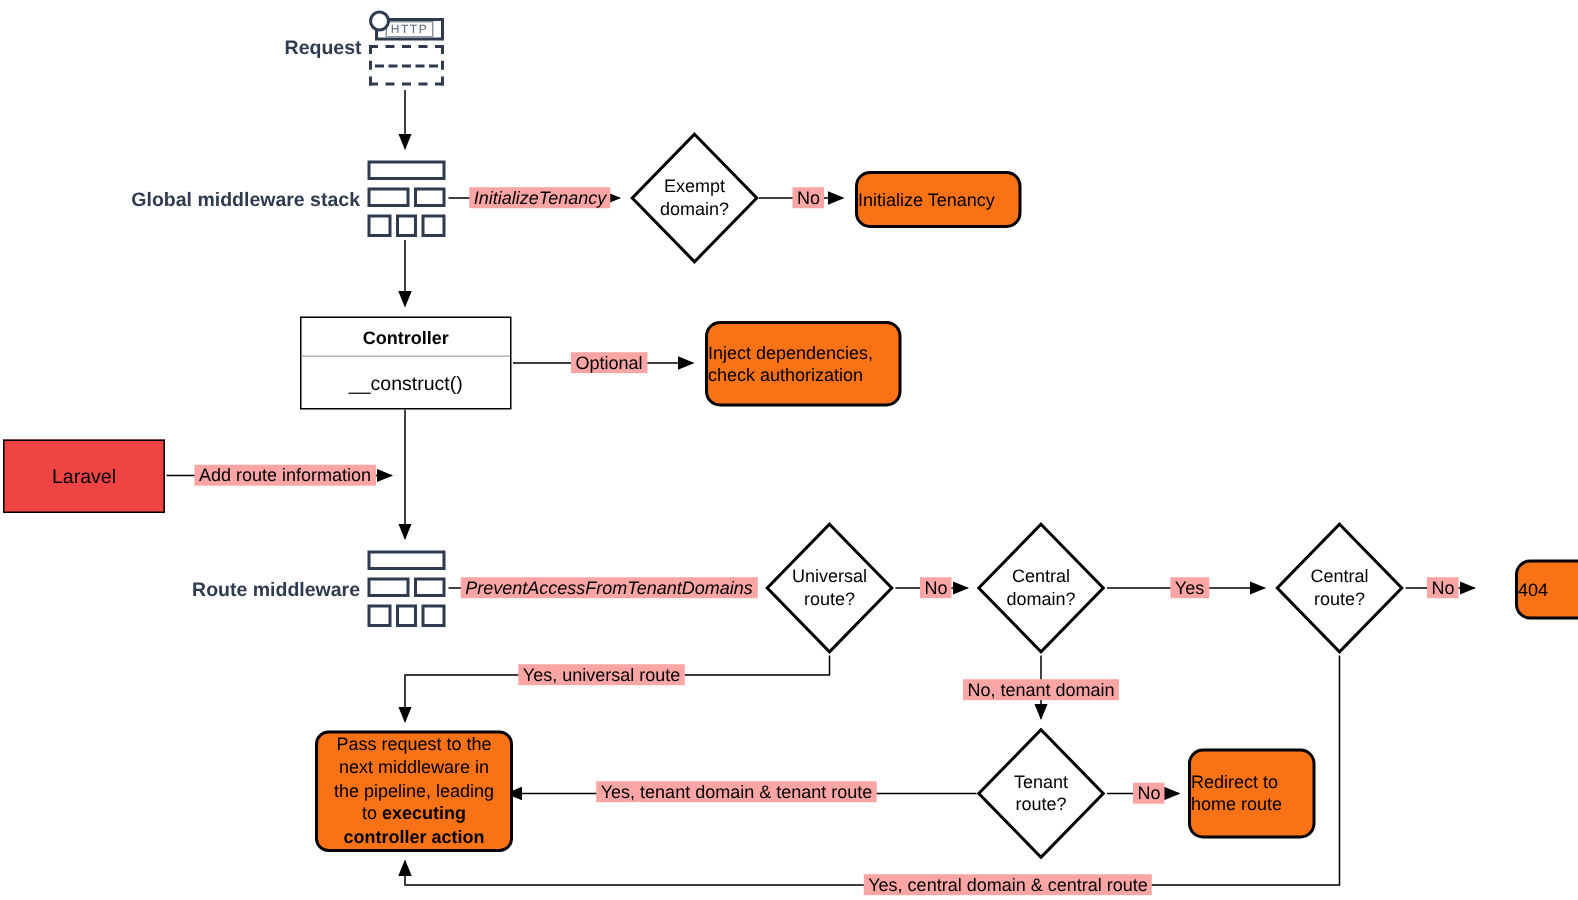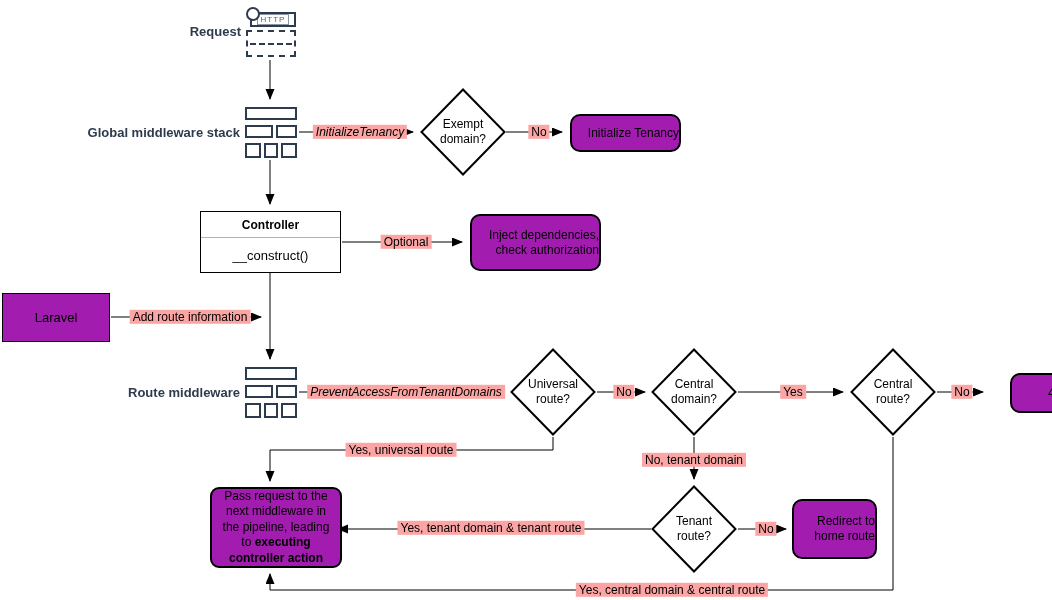--- a/index.html
+++ b/index.html
@@ -17,29 +17,29 @@
   .elbl.it { font-style:italic; }
 
   
   .side-label {
     position:absolute; font-weight:bold; color:#2e3b4e; font-size:13px;
     white-space:nowrap; z-index:2;
   }
 
   
   .rect-node {
-    position:absolute; background:#a21caf; border:1px solid #000;
+    position:absolute; background:#ef4444; border:1px solid #000;
     display:flex; align-items:center; justify-content:center;
     font-size:13px; color:#000; text-align:center; z-index:2;
   }
 
   
   .round-node {
-    position:absolute; background:#a21caf; border:2px solid #000; border-radius:10px;
-    display:flex; flex-direction:column; align-items:flex-end; justify-content:center;
+    position:absolute; background:#f97316; border:2px solid #000; border-radius:10px;
+    display:flex; flex-direction:column; align-items:flex-start; justify-content:center;
     font-size:12px; color:#000; text-align:center; line-height:1.25; z-index:2;
   }
 
   
   .diamond { position:absolute; width:86px; height:88px; z-index:2; }
   .diamond svg { position:absolute; left:0; top:0; }
   .diamond .dtext {
     position:absolute; left:0; top:0; right:0; bottom:0;
     display:flex; flex-direction:column; align-items:center; justify-content:center;
     font-size:12px; line-height:1.25; color:#000; text-align:center;

